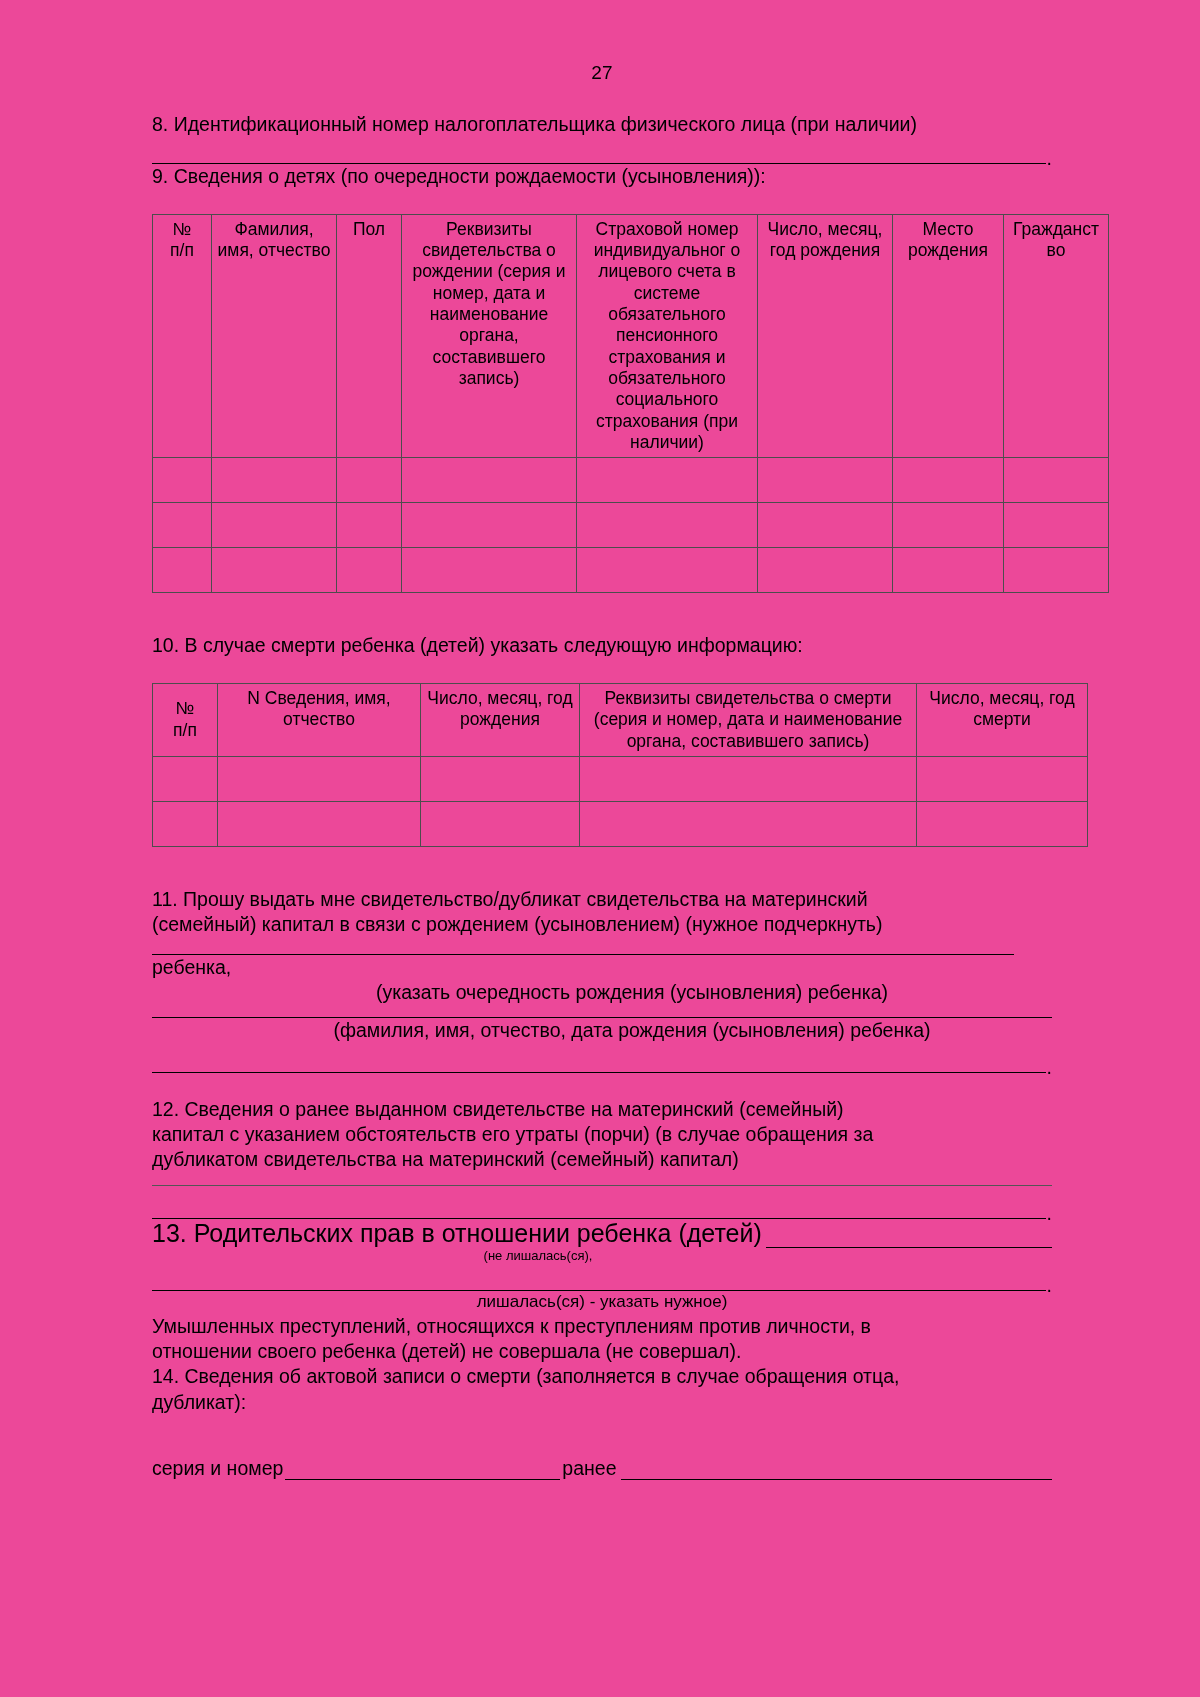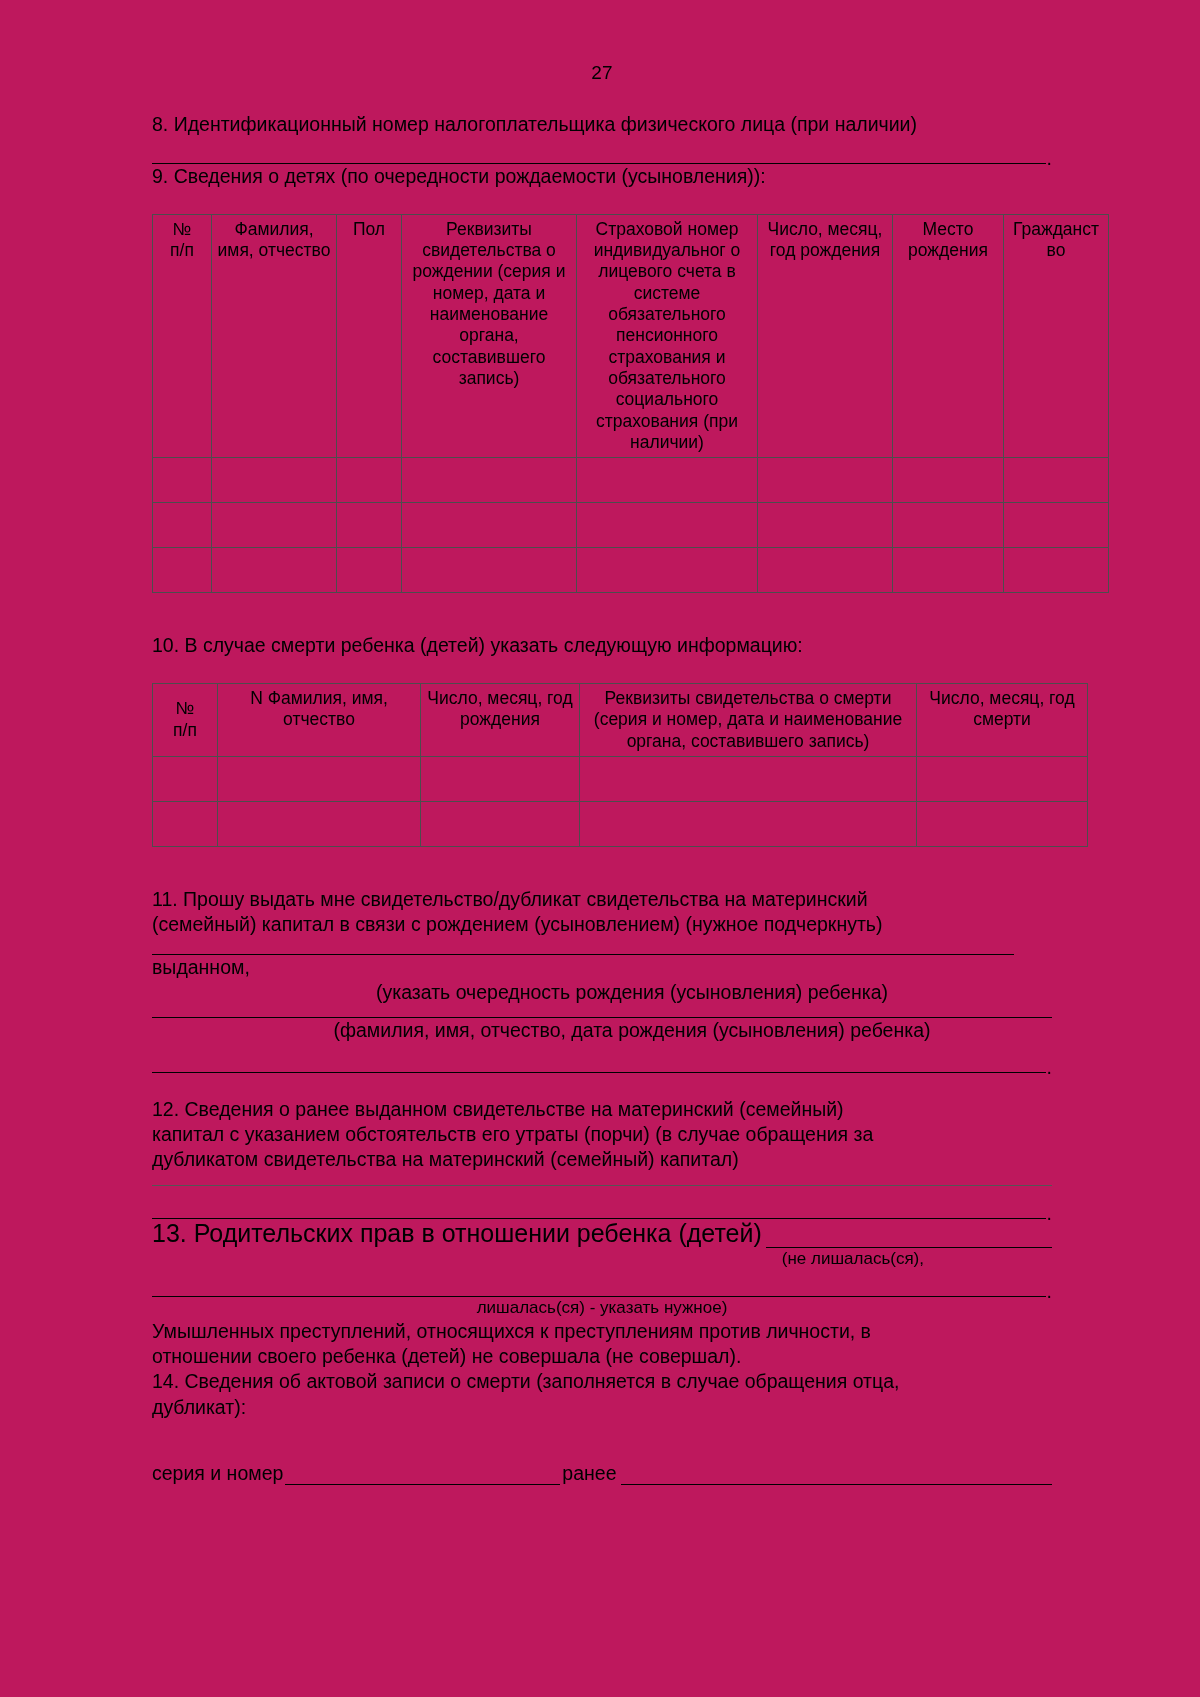--- a/index.html
+++ b/index.html
@@ -10,21 +10,21 @@
   }
   body {
     font-family: "Liberation Sans", sans-serif;
     color: #000000;
   }
   .page {
     position: relative;
     width: 1200px;
     height: 1697px;
     margin: 0 auto;
-    background: #be185d;
+    background: #ec4899;
     box-sizing: border-box;
     overflow: hidden;
   }
   .content {
     position: absolute;
     left: 152px;
     top: 0;
     width: 900px;
   }
 
@@ -110,23 +110,23 @@
 
   table.t2 th.d0 .np { display:block; }
 
   .cellwrap { display: block; }
   .caption {
     font-size: 17px;
     line-height: 1.30;
     text-align: center;
   }
   .caption-right {
-    font-size: 17px;
+    font-size: 13px;
     line-height: 1.30;
-    text-align: right;
+    text-align: center;
     padding-right: 128px;
   }
   .caption-off {
     font-size: 19.5px;
     line-height: 1.30;
     text-align: center;
     padding-left: 60px;
   }
 
   .row-13 {
@@ -238,21 +238,21 @@
 
     <div class="gap-24"></div>
 
     <table class="form-table t2">
       <thead>
         <tr>
           <th class="d0">
             <span class="np">№</span>
             <span class="np">п/п</span>
           </th>
-          <th class="d1">N Фамилия, имя, отчество</th>
+          <th class="d1">N Сведения, имя, отчество</th>
           <th class="d2">Число, месяц, год рождения</th>
           <th class="d3">Реквизиты свидетельства о смерти (серия и номер, дата и наименование органа, составившего запись)</th>
           <th class="d4">Число, месяц, год смерти</th>
         </tr>
       </thead>
       <tbody>
         <tr>
           <td class="blank"></td>
           <td class="blank"></td>
           <td class="blank"></td>
@@ -269,21 +269,21 @@
       </tbody>
     </table>
 
     <div class="gap-40"></div>
 
     <div class="para">11.  Прошу   выдать   мне свидетельство/дубликат свидетельства на материнский</div>
     <div class="para">(семейный)   капитал в связи с рождением (усыновлением)     (нужное подчеркнуть)</div>
 
     <div class="gap-16"></div>
     <div class="rule" style="width: 862px;"></div>
-    <div class="para">выданном,</div>
+    <div class="para">ребенка,</div>
     <div class="caption-off">(указать очередность рождения (усыновления) ребенка)</div>
 
     <div class="gap-12"></div>
     <div class="rule"></div>
     <div class="caption-off">(фамилия, имя, отчество, дата рождения (усыновления) ребенка)</div>
 
     <div class="gap-12"></div>
     <div class="rule-with-dot">
       <div class="fill"></div>
       <div class="period">.</div>

